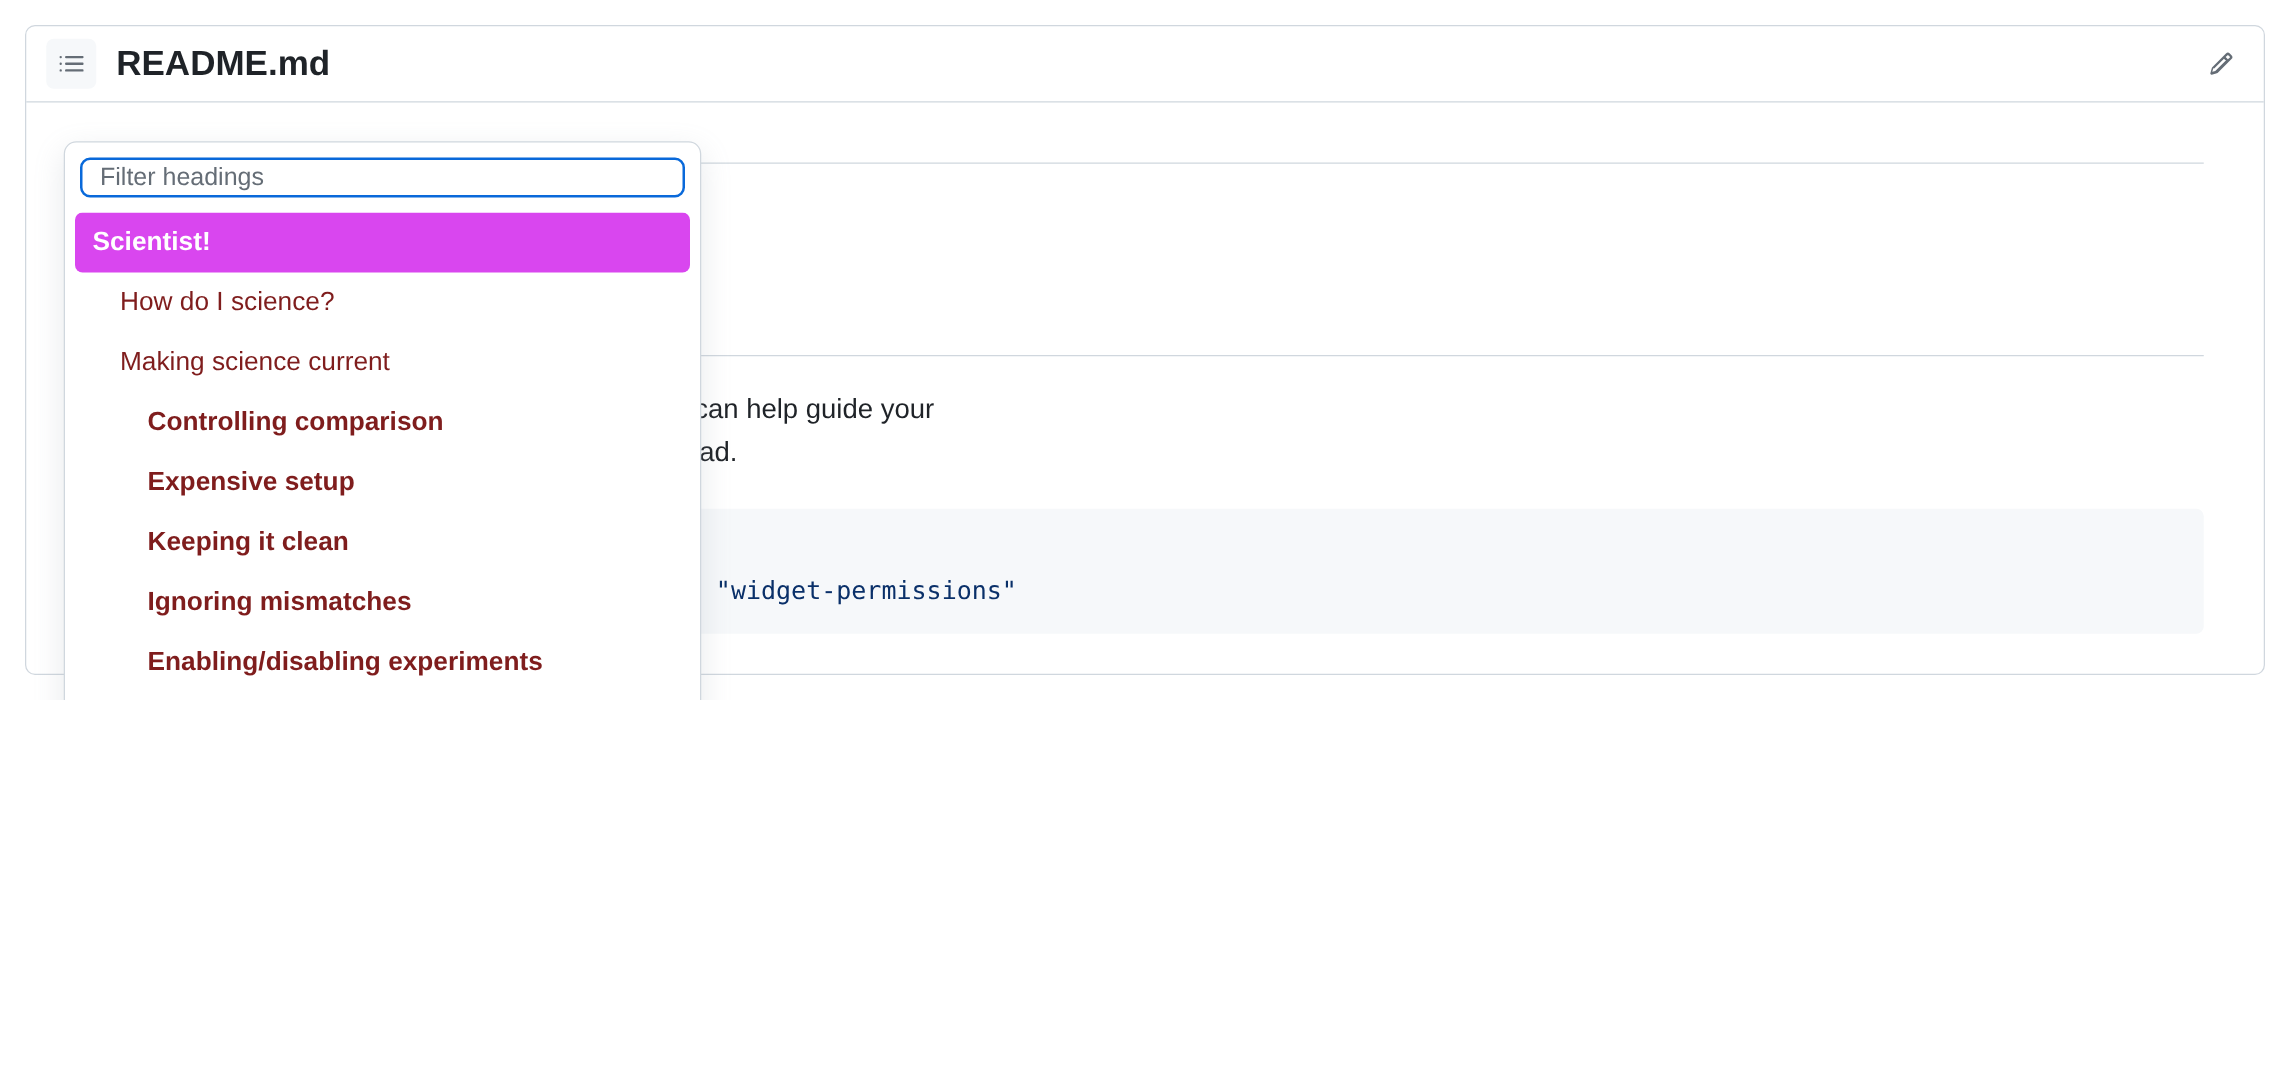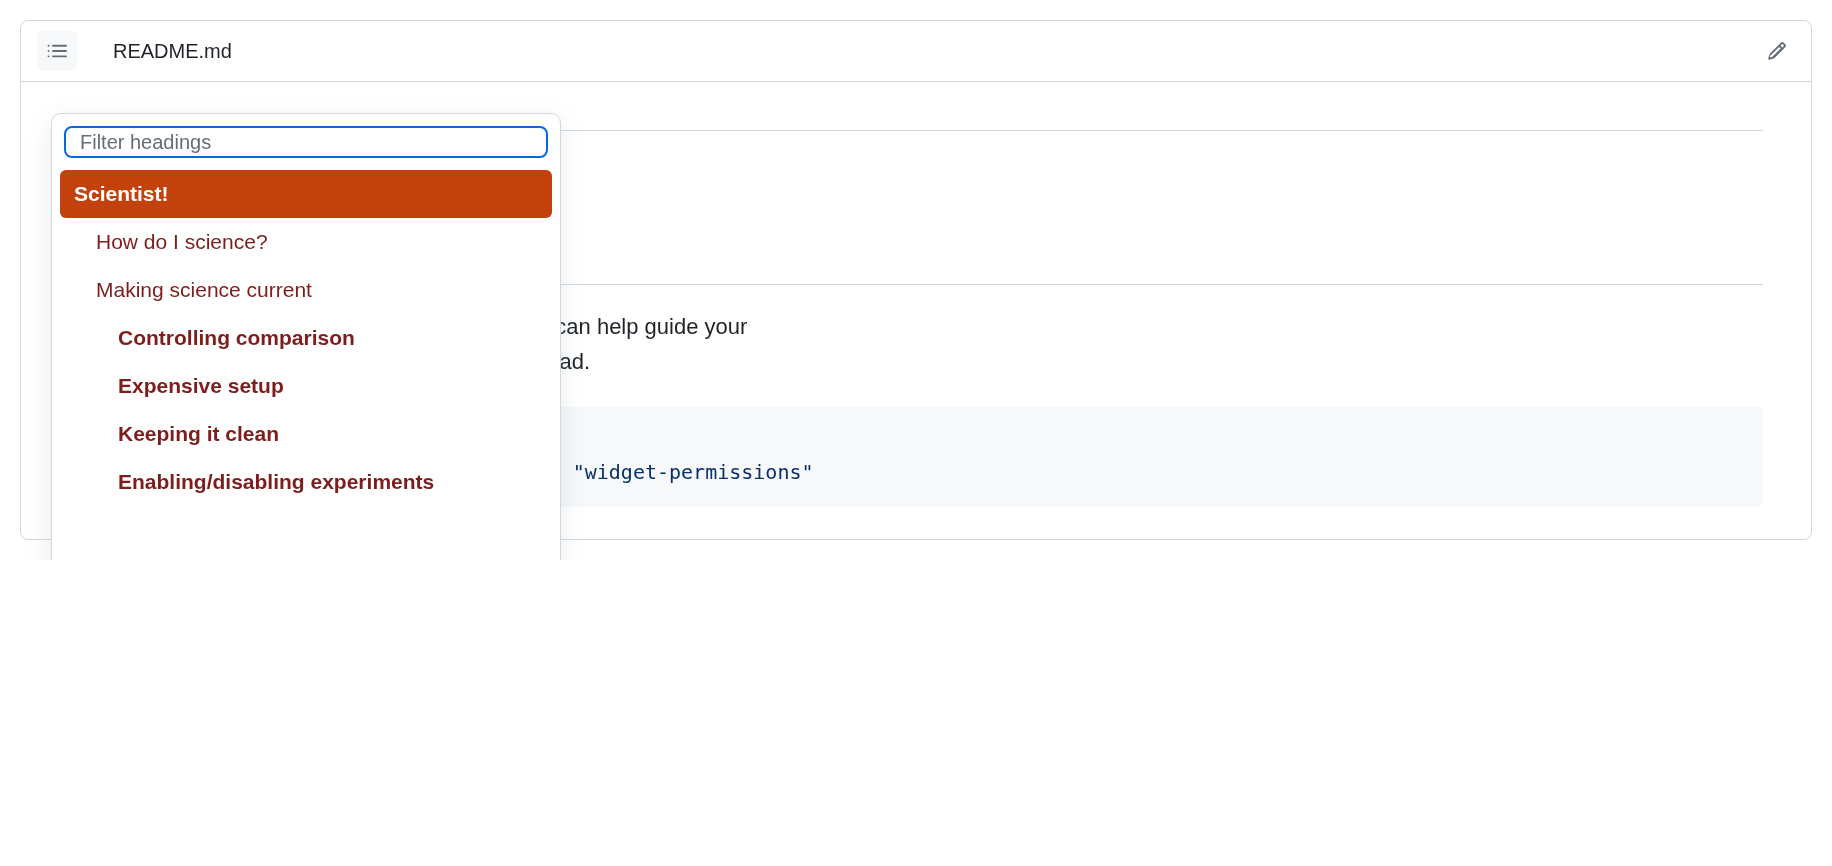--- a/index.html
+++ b/index.html
@@ -33,23 +33,22 @@
     height: 40px;
     display: flex;
     align-items: center;
     justify-content: center;
     background: #f6f8fa;
     border: none;
     border-radius: 6px;
     cursor: pointer;
   }
   .filename {
-    font-weight: 400;
-    font-size: 20px;
-    margin-left: 20px;
+    font-weight: 700;
+    font-size: 28px;
   }
   .edit-btn {
     width: 36px;
     height: 36px;
     display: flex;
     align-items: center;
     justify-content: center;
     background: transparent;
     border: none;
     cursor: pointer;
@@ -158,21 +157,21 @@
     padding: 12px 14px;
     border-radius: 6px;
     cursor: pointer;
     font-size: 21px;
     color: #7f1d1d;
     white-space: nowrap;
     overflow: hidden;
     text-overflow: ellipsis;
   }
   .toc-item.selected {
-    background: #c2410c;
+    background: #d946ef;
     color: #ffffff;
     font-weight: 600;
   }
   .toc-item.lvl-1 { padding-left: 14px; }
   .toc-item.lvl-2 { padding-left: 36px; }
   .toc-item.lvl-3 { padding-left: 58px; font-weight: bold; }
   
   .toc-list::-webkit-scrollbar { width: 12px; }
   .toc-list::-webkit-scrollbar-thumb { background: #c6cbd1; border-radius: 6px; }
   .toc-list::-webkit-scrollbar-track { background: transparent; }
@@ -230,17 +229,18 @@
     <div class="toc-filter-wrap">
       <input class="toc-filter" type="text" placeholder="Filter headings" style="">
     </div>
     <div class="toc-list" id="toc-list">
         <div class="toc-item lvl-1 selected">Scientist!</div>
         <div class="toc-item lvl-2">How do I science?</div>
         <div class="toc-item lvl-2">Making science current</div>
         <div class="toc-item lvl-3">Controlling comparison</div>
         <div class="toc-item lvl-3">Expensive setup</div>
         <div class="toc-item lvl-3">Keeping it clean</div>
+        <div class="toc-item lvl-3">Ignoring mismatches</div>
         <div class="toc-item lvl-3">Enabling/disabling experiments</div>
       </div>
   </div>
 
 </div>
 
 </body></html>

